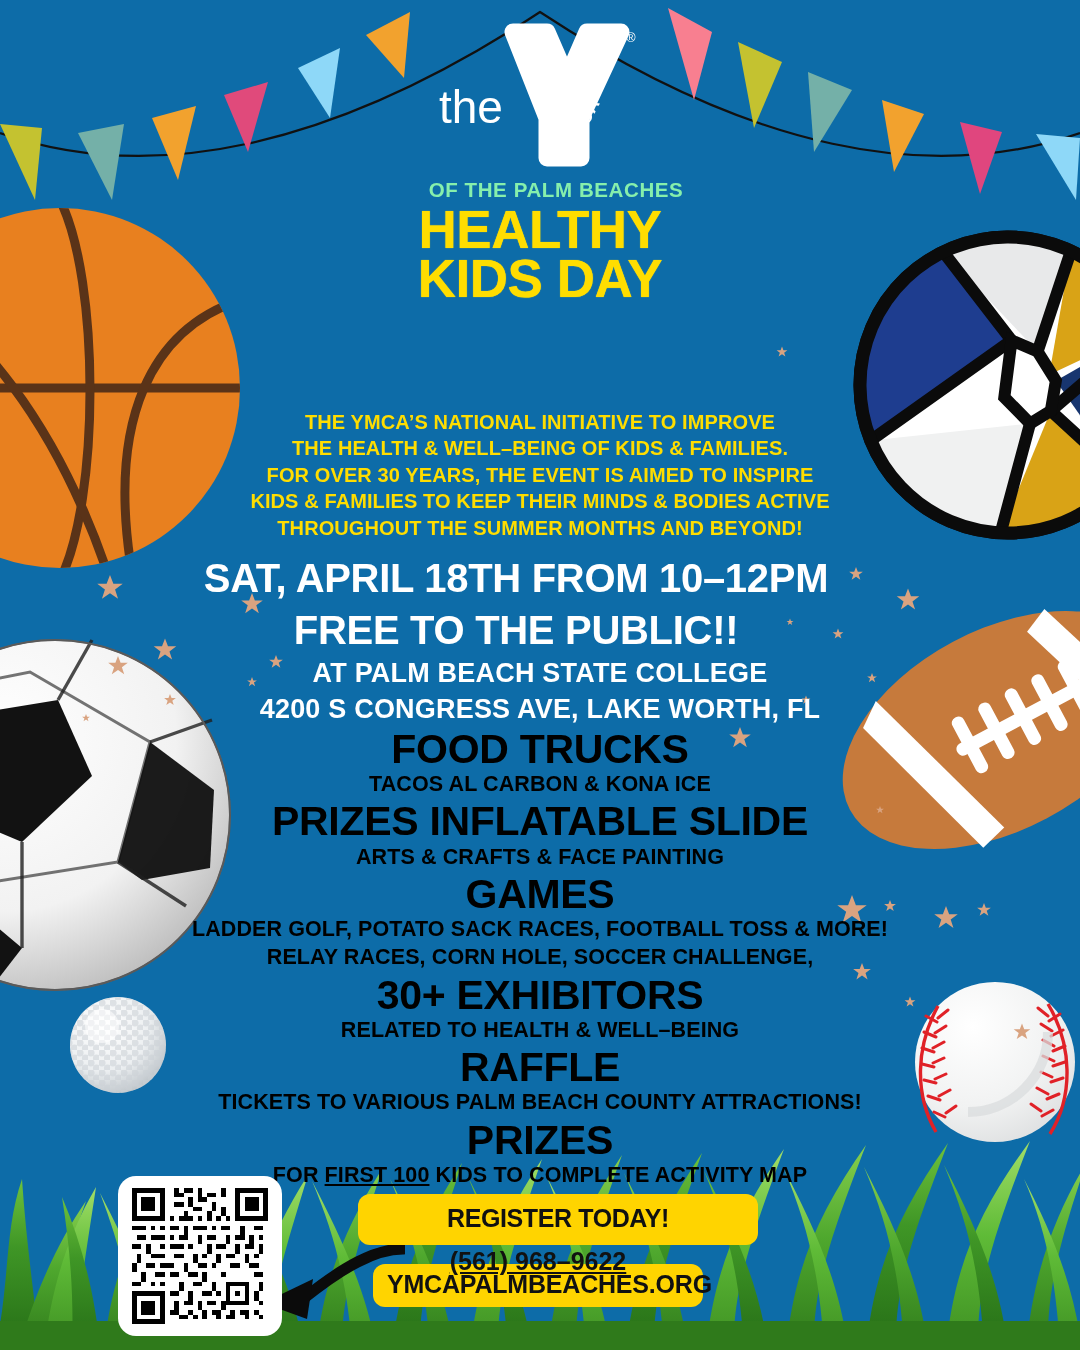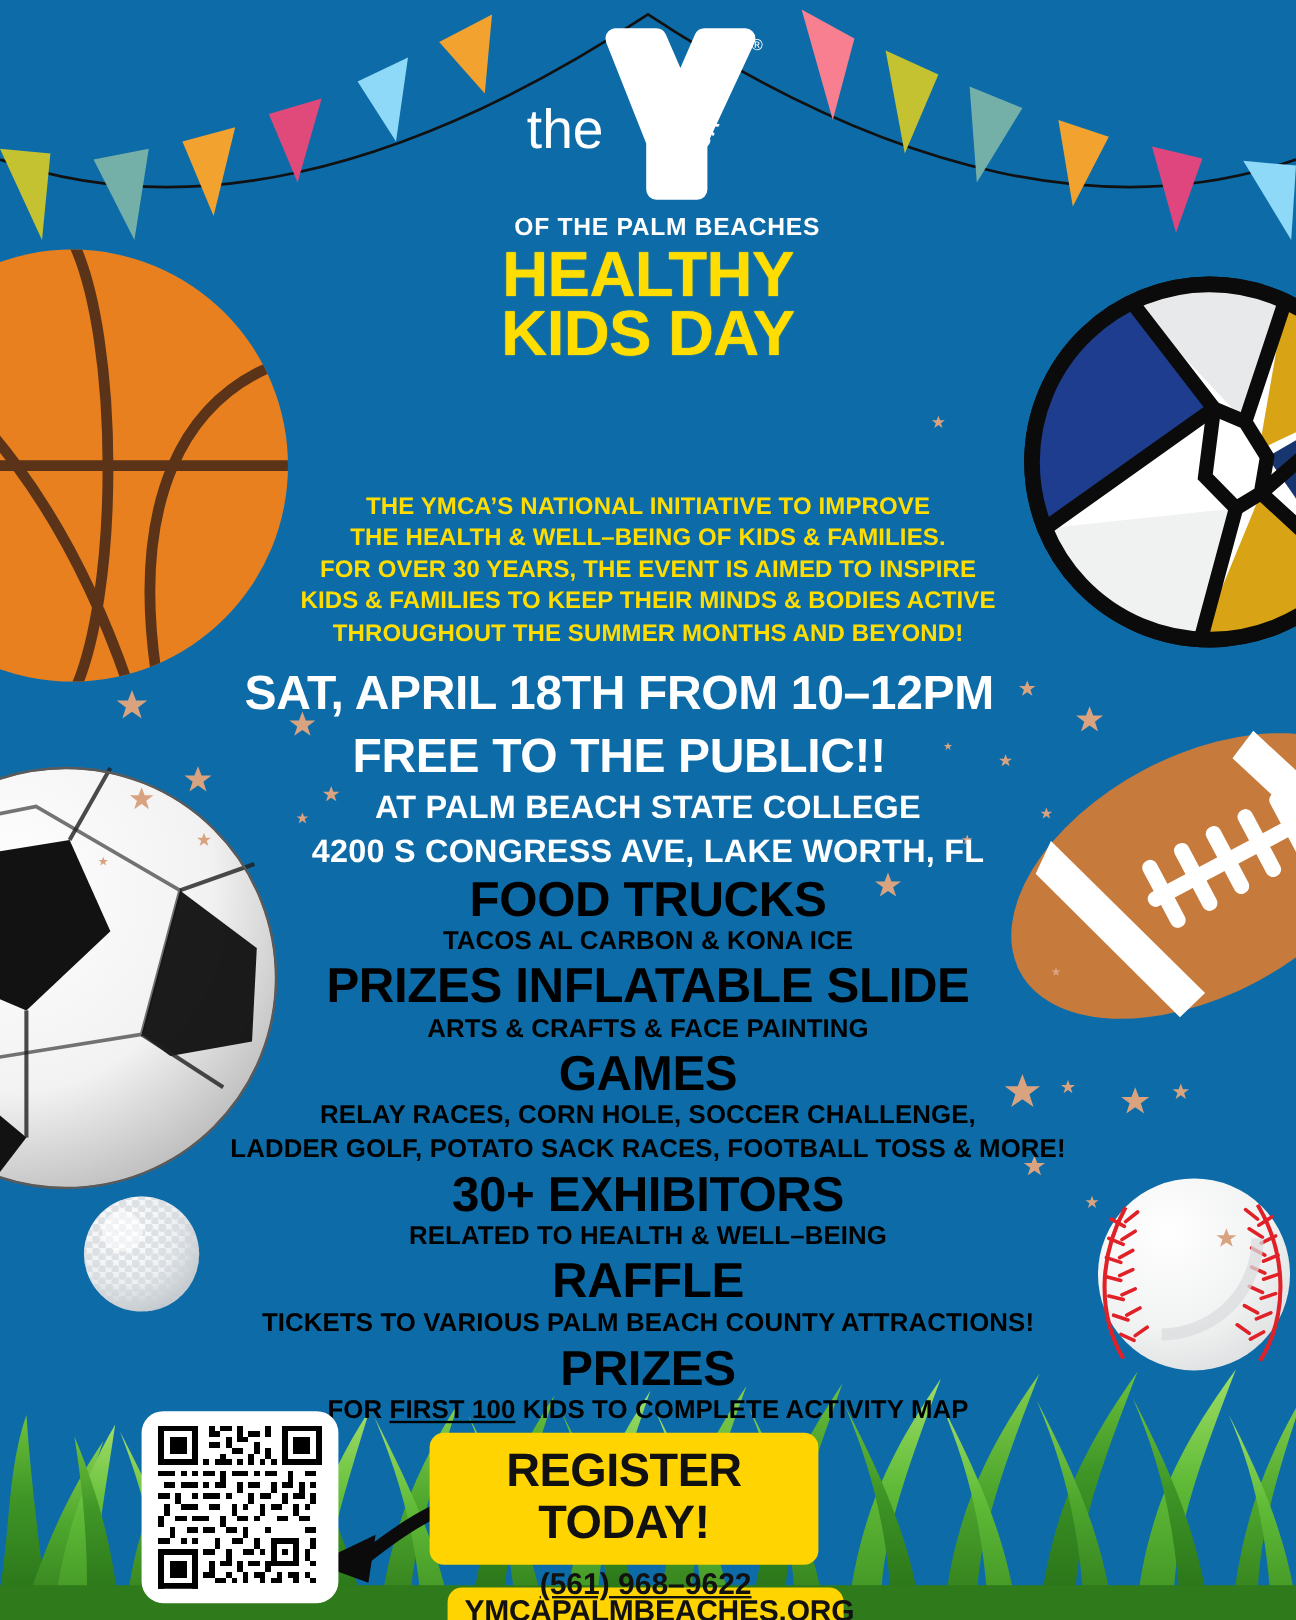--- a/index.html
+++ b/index.html
@@ -33,21 +33,21 @@
   }
 
   .logo-wrap {
     position:absolute; top:18px; left:0; width:1080px;
     height:150px;
   }
   .logo-svg { display:block; margin:0 auto; }
 
   .org-line {
     position:absolute; top:178px; left:0; width:1080px;
-    color:#ffffff;
+    color:#86efac;
     font-weight:bold;
     font-size:20.5px;
     letter-spacing:0.6px;
     font-stretch:condensed;
     padding-left:32px;
   }
 
   .headline {
     position:absolute; top:206px; left:0; width:1080px;
     color:#ffdd00;
@@ -123,24 +123,24 @@
     background:#ffd400;
     color:#111111;
     border-radius:12px;
     font-weight:bold;
     display:block;
     text-align:center;
     border:none;
     font-family:inherit;
   }
   .cta-register {
-    font-size:39px;
+    font-size:25px;
     padding:10px 18px 12px;
     letter-spacing:-0.4px;
-    width:324px;
+    width:400px;
   }
   .cta-phone {
     font-size:25px;
     color:#111111;
     font-weight:bold;
     margin-top:2px;
     text-align:center;
     width:360px;
     text-decoration:underline;
   }
@@ -361,22 +361,22 @@
     </div>
 
     <div class="activities">
       <div class="act-main">FOOD TRUCKS</div>
       <div class="act-sub">TACOS AL CARBON &amp; KONA ICE</div>
 
       <div class="act-main">PRIZES INFLATABLE SLIDE</div>
       <div class="act-sub">ARTS &amp; CRAFTS &amp; FACE PAINTING</div>
 
       <div class="act-main">GAMES</div>
+      <div class="act-sub">LADDER GOLF, POTATO SACK RACES, FOOTBALL TOSS &amp; MORE!</div>
       <div class="act-sub">RELAY RACES, CORN HOLE, SOCCER CHALLENGE,</div>
-      <div class="act-sub">LADDER GOLF, POTATO SACK RACES, FOOTBALL TOSS &amp; MORE!</div>
 
       <div class="act-main">30+ EXHIBITORS</div>
       <div class="act-sub">RELATED TO HEALTH &amp; WELL–BEING</div>
 
       <div class="act-main">RAFFLE</div>
       <div class="act-sub">TICKETS TO VARIOUS PALM BEACH COUNTY ATTRACTIONS!</div>
 
       <div class="act-main">PRIZES</div>
       <div class="act-sub" id="prizes-detail">FOR <u>FIRST 100</u> KIDS TO COMPLETE ACTIVITY MAP</div>
     </div>

